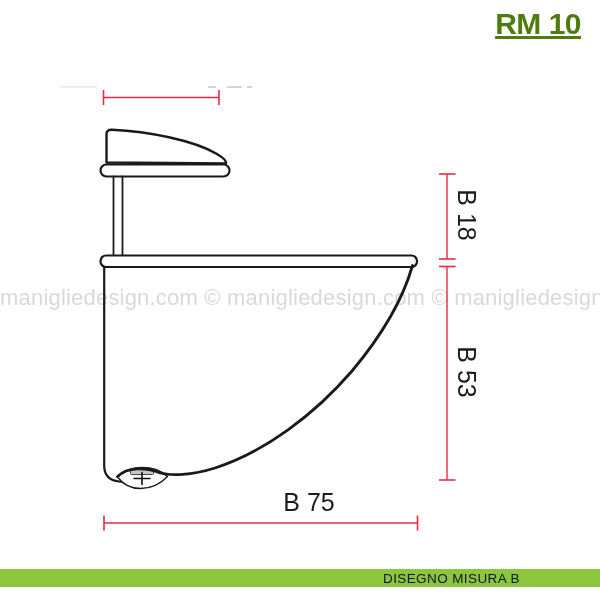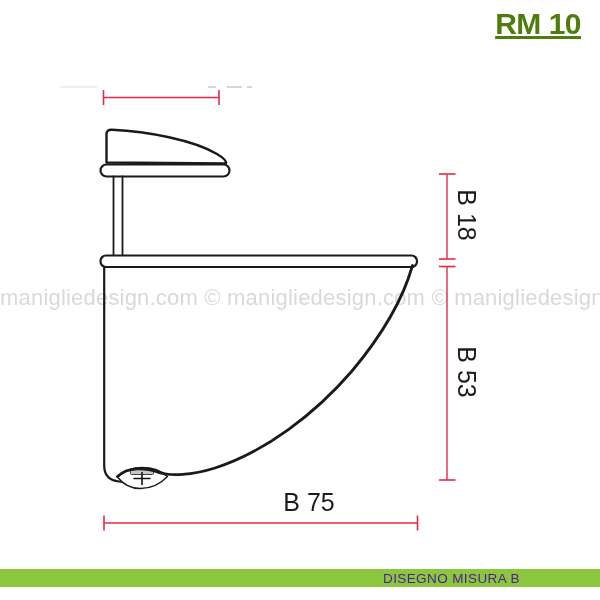--- a/index.html
+++ b/index.html
@@ -139,16 +139,16 @@
 
   <div class="dim-label vertical" style="left:466px; top:215px;">B 18</div>
 
   <div class="dim-label vertical" style="left:466px; top:372px;">B 53</div>
 
   <div class="dim-label" style="left:269px; top:502px;margin-left:40px;">B 75</div>
 
   <div class="product-code" style="color: #4d7c0f; text-decoration: underline;">RM 10</div>
 
   <div class="footer-bar" style="background-color: rgb(140, 198, 63);">
-    <span class="footer-label" style="color: #4c1d95;">DISEGNO MISURA B</span>
+    <span class="footer-label" style="color: #0f172a;">DISEGNO MISURA B</span>
   </div>
 
 </div>
 
 </body></html>

